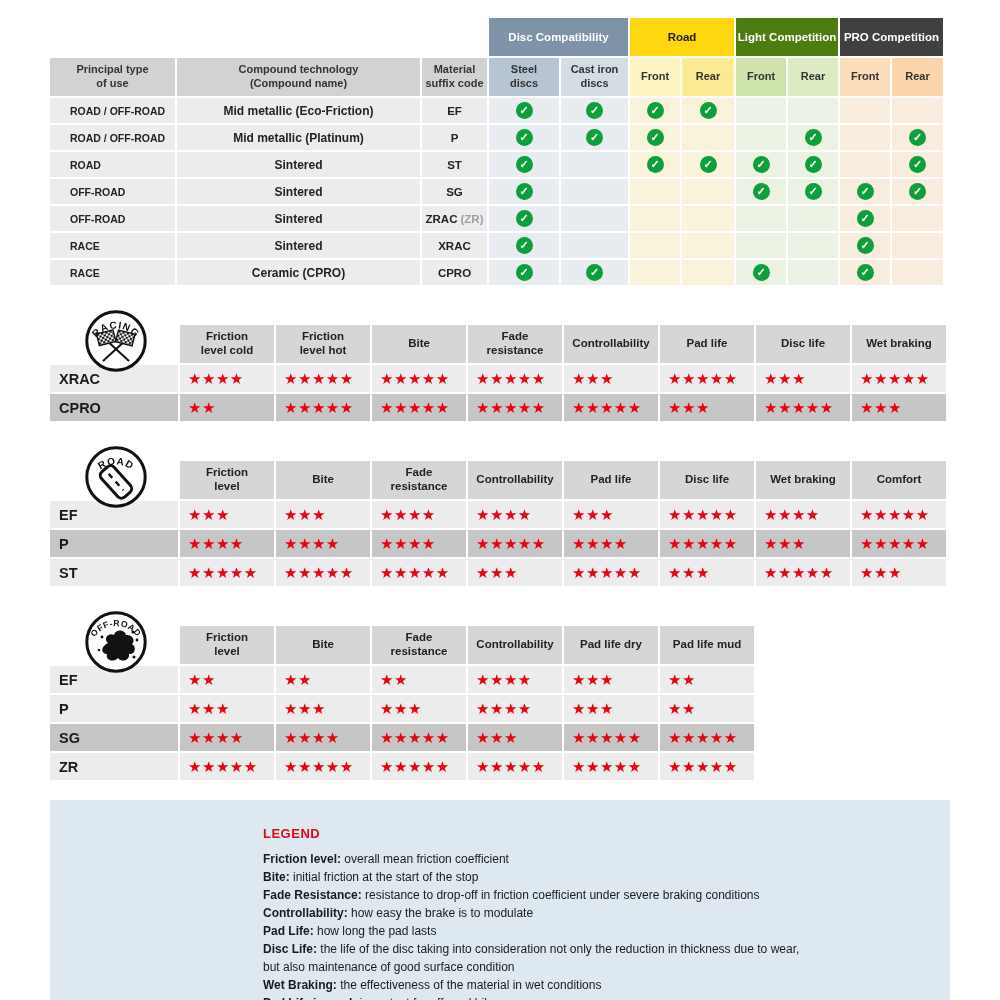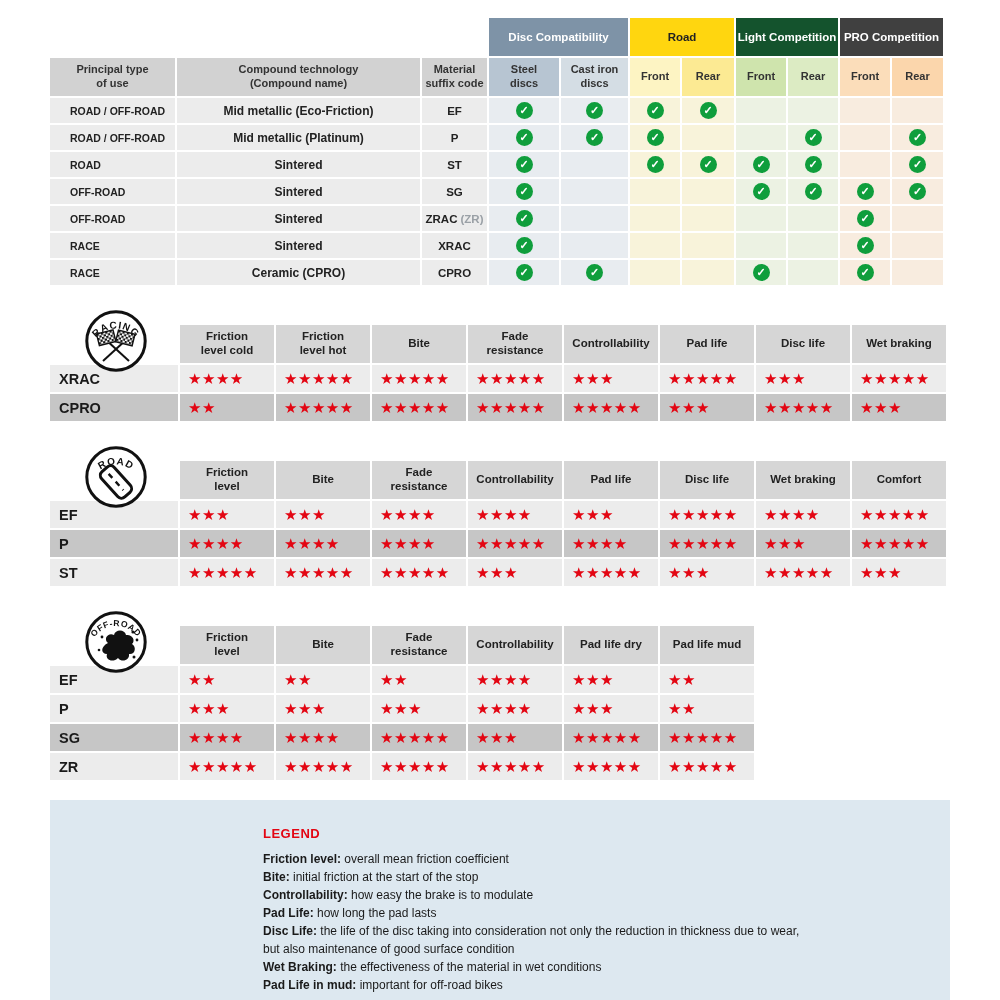--- a/index.html
+++ b/index.html
@@ -52,21 +52,21 @@
 </head>
 <body>
 
 <div class="page">
 
   <section>
     <div class="compat-grid">
         <div class="cg-spacer"></div>
         <div class="grp" style="background: rgb(126, 147, 167); color: rgb(255, 255, 255);">Disc Compatibility</div>
         <div class="grp" style="background: rgb(255, 214, 15); color: rgb(34, 34, 34);">Road</div>
-        <div class="grp" style="background: #14532d; color: rgb(255, 255, 255);">Light Competition</div>
+        <div class="grp" style="background: #4d7c0f; color: rgb(255, 255, 255);">Light Competition</div>
         <div class="grp" style="background: #404040; color: rgb(255, 255, 255);">PRO Competition</div>
         <div class="colhead">Principal type
 of use</div>
         <div class="colhead">Compound technology
 (Compound name)</div>
         <div class="colhead">Material
 suffix code</div>
         <div class="colhead sub-steel">Steel
 discs</div>
         <div class="colhead sub-cast">Cast iron
@@ -385,20 +385,21 @@
           <div class="rt-stars shade-light">★★★★★</div>
         </div>
       </div>
     </section>
 
   <div class="legend">
     <div class="legend-title">LEGEND</div>
     <div>
         <div class="legend-line"><span class="legend-term">Friction level:</span> overall mean friction coefficient</div>
         <div class="legend-line"><span class="legend-term">Bite:</span> initial friction at the start of the stop</div>
+        <div class="legend-line"><span class="legend-term">Fade Resistance:</span> resistance to drop-off in friction coefficient under severe braking conditions</div>
         <div class="legend-line"><span class="legend-term">Controllability:</span> how easy the brake is to modulate</div>
         <div class="legend-line"><span class="legend-term">Pad Life:</span> how long the pad lasts</div>
         <div class="legend-line"><span class="legend-term">Disc Life:</span> the life of the disc taking into consideration not only the reduction in thickness due to wear,</div>
         <div class="legend-line">but also maintenance of good surface condition</div>
         <div class="legend-line"><span class="legend-term">Wet Braking:</span> the effectiveness of the material in wet conditions</div>
         <div class="legend-line"><span class="legend-term">Pad Life in mud:</span> important for off-road bikes</div>
       </div>
   </div>
 
 </div>

